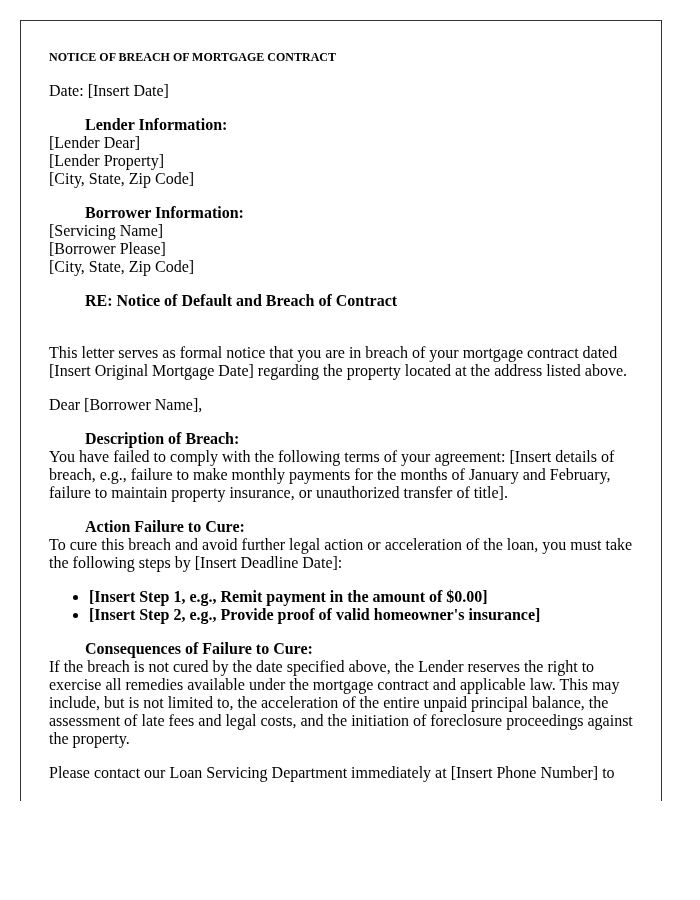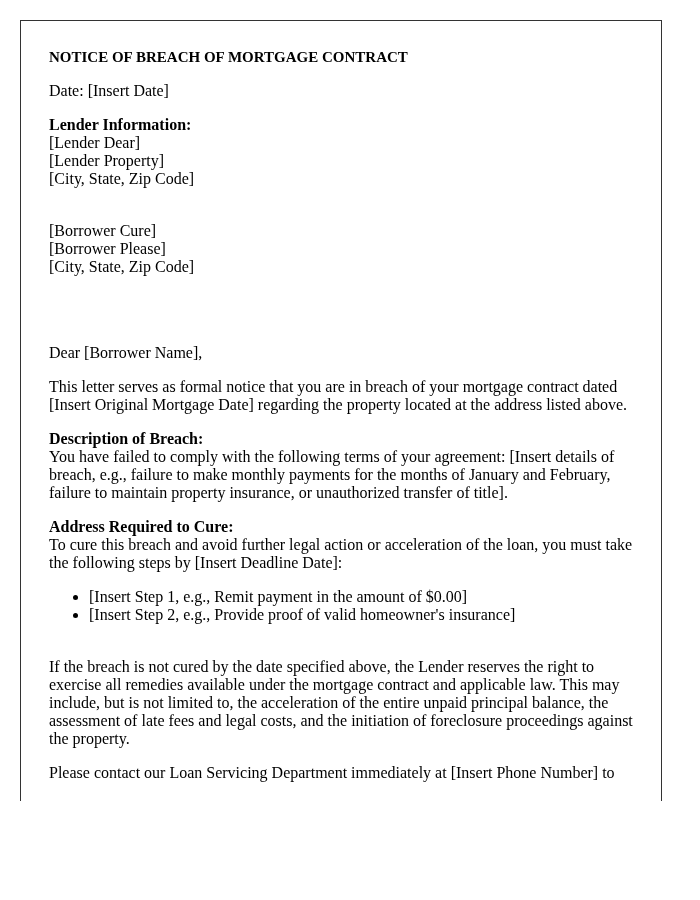--- a/index.html
+++ b/index.html
@@ -29,31 +29,33 @@
       box-sizing: border-box;
       width: 642px;
       border: 1px solid #333333;
       padding: 11px 28px 20px 28px;
       background: #ffffff;
     }
     .letter p {
       margin: 16px 0;
     }
     .letter h1 {
-      font-size: 15px;
+      font-size: 12px;
       line-height: 18px;
       font-weight: bold;
       margin: 16px 0;
     }
     .label {
       font-weight: bold;
+      margin-left: 36px;
     }
     .letter ul {
       margin: 16px 0;
       padding-left: 40px;
+      font-weight: bold;
     }
     .letter li {
       margin: 0;
     }
   </style>
 </head>
 <body>
 
 <div class="clip">
   <div class="letter">
@@ -63,51 +65,51 @@
     <p>Date: [Insert Date]</p>
 
     <p>
       <span class="label">Lender Information:</span><br>
       <span>[Lender Dear]</span><br>
       <span>[Lender Property]</span><br>
       <span>[City, State, Zip Code]</span>
     </p>
 
     <p>
-      <br>
-      <span>[Borrower Cure]</span><br>
+      <span class="label">Borrower Information:</span><br>
+      <span>[Servicing Name]</span><br>
       <span>[Borrower Please]</span><br>
       <span>[City, State, Zip Code]</span>
     </p>
 
     <p>
-      <br>
+      <span class="label">RE: Notice of Default and Breach of Contract</span><br>
       <br>
     </p>
 
+    <p>This letter serves as formal notice that you are in breach of your mortgage contract dated [Insert Original Mortgage Date] regarding the property located at the address listed above.</p>
+
     <p>Dear [Borrower Name],</p>
-
-    <p>This letter serves as formal notice that you are in breach of your mortgage contract dated [Insert Original Mortgage Date] regarding the property located at the address listed above.</p>
 
     <p>
       <span class="label">Description of Breach:</span><br>
       <span>You have failed to comply with the following terms of your agreement: [Insert details of breach, e.g., failure to make monthly payments for the months of January and February, failure to maintain property insurance, or unauthorized transfer of title].</span>
     </p>
 
     <p>
-      <span class="label">Address Required to Cure:</span><br>
+      <span class="label">Action Failure to Cure:</span><br>
       <span>To cure this breach and avoid further legal action or acceleration of the loan, you must take the following steps by [Insert Deadline Date]:</span>
     </p>
 
     <ul>
       <li>[Insert Step 1, e.g., Remit payment in the amount of $0.00]</li>
       <li>[Insert Step 2, e.g., Provide proof of valid homeowner's insurance]</li>
     </ul>
 
     <p>
-      <br>
+      <span class="label">Consequences of Failure to Cure:</span><br>
       <span>If the breach is not cured by the date specified above, the Lender reserves the right to exercise all remedies available under the mortgage contract and applicable law. This may include, but is not limited to, the acceleration of the entire unpaid principal balance, the assessment of late fees and legal costs, and the initiation of foreclosure proceedings against the property.</span>
     </p>
 
     <p>Please contact our Loan Servicing Department immediately at [Insert Phone Number] to</p>
 
   </div>
 </div>
 
 </body></html>

